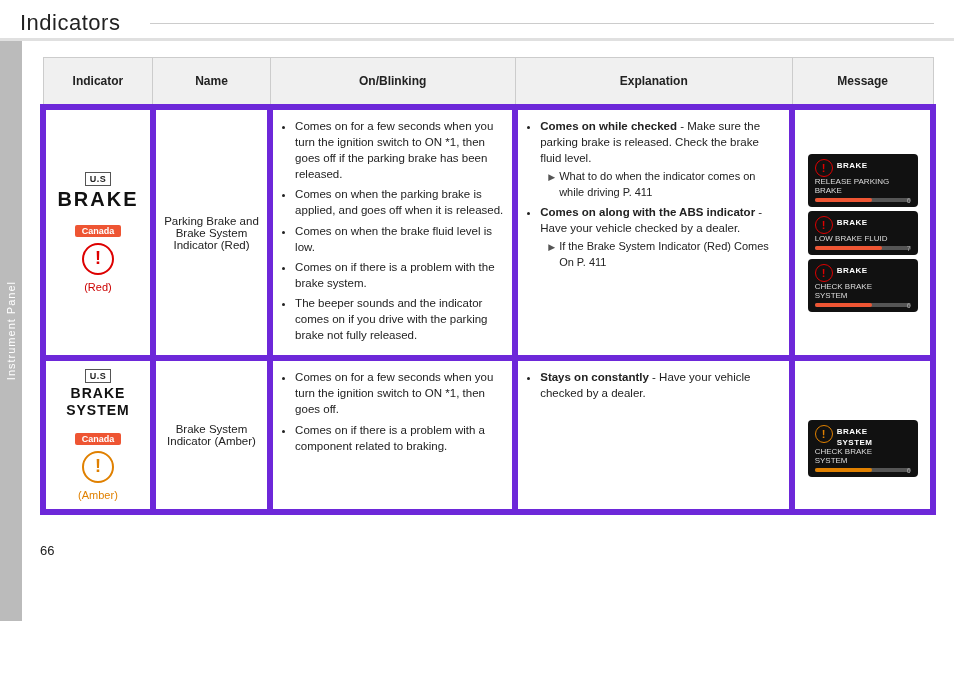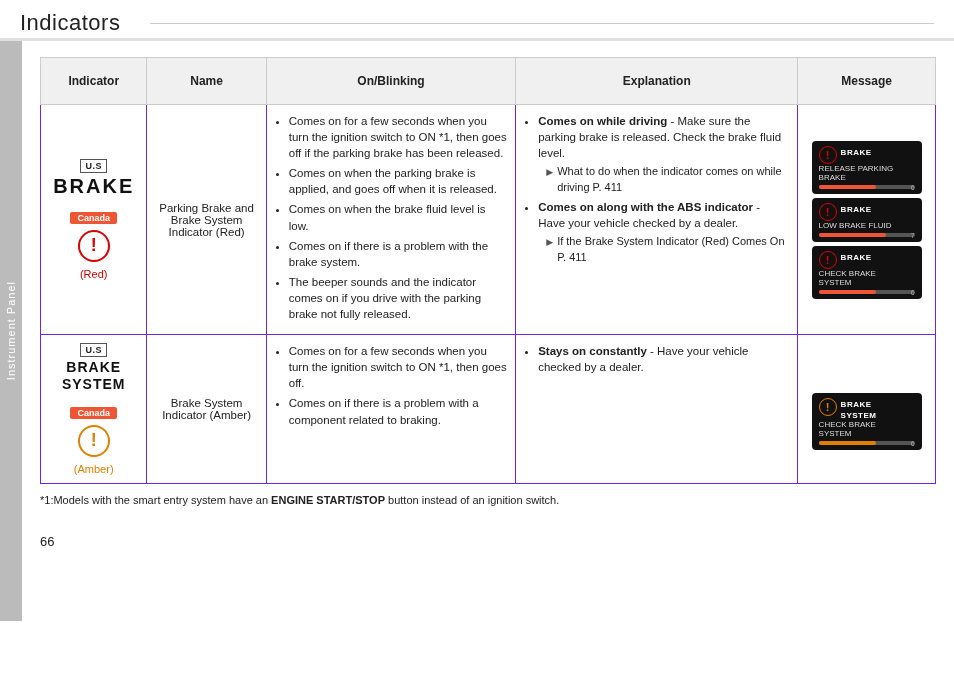--- a/index.html
+++ b/index.html
@@ -54,21 +54,21 @@
     }
     th {
       background: #f0f0f0;
       border: 1px solid #ccc;
       padding: 16px 8px;
       text-align: center;
       font-size: 12px;
       font-weight: bold;
     }
     td {
-      border: 1px solid #6d28d9;
+      border: 6px solid #6d28d9;
       padding: 8px 8px;
       vertical-align: top;
       font-size: 11.5px;
     }
     .indicator-cell {
       text-align: center;
       width: 75px;
       vertical-align: middle;
     }
     .name-cell {
@@ -328,21 +328,21 @@
               <li><span>Comes on for a few seconds when you turn the ignition switch to ON *1, then goes off if the parking brake has been released.</span></li>
               <li><span>Comes on when the parking brake is applied, and goes off when it is released.</span></li>
               <li><span>Comes on when the brake fluid level is low.</span></li>
               <li><span>Comes on if there is a problem with the brake system.</span></li>
               <li><span>The beeper sounds and the indicator comes on if you drive with the parking brake not fully released.</span></li>
             </ul>
           </td>
           <td class="explanation-cell">
             <ul>
               <li>
-                <span class="bold">Comes on while driving</span><span> - Make sure the parking brake is released. Check the brake fluid level.</span>
+                <span class="bold">Comes on while checked</span><span> - Make sure the parking brake is released. Check the brake fluid level.</span>
                 <div class="see-ref">
                     <span>What to do when the indicator comes on while driving P. 411</span>
                   </div>
               </li>
               <li>
                 <span class="bold">Comes on along with the ABS indicator</span><span> - Have your vehicle checked by a dealer.</span>
                 <div class="see-ref">
                     <span>If the Brake System Indicator (Red) Comes On P. 411</span>
                   </div>
               </li>
@@ -413,18 +413,15 @@
               <div class="msg-body">CHECK BRAKE<br>SYSTEM</div>
               <div class="progress-bar">
                 <div class="progress-fill" style="width:60%;background:#e08000;"></div>
                 <span class="progress-label">6</span>
               </div>
             </div>
           </td>
         </tr>
       </tbody>
     </table>
-    <div class="footnote">
-      <span>*1:Models with the smart entry system have an <strong>ENGINE START/STOP</strong> button instead of an ignition switch.</span>
-    </div>
     <div class="page-num">66</div>
   </div>
 </div>
 
 </body></html>

